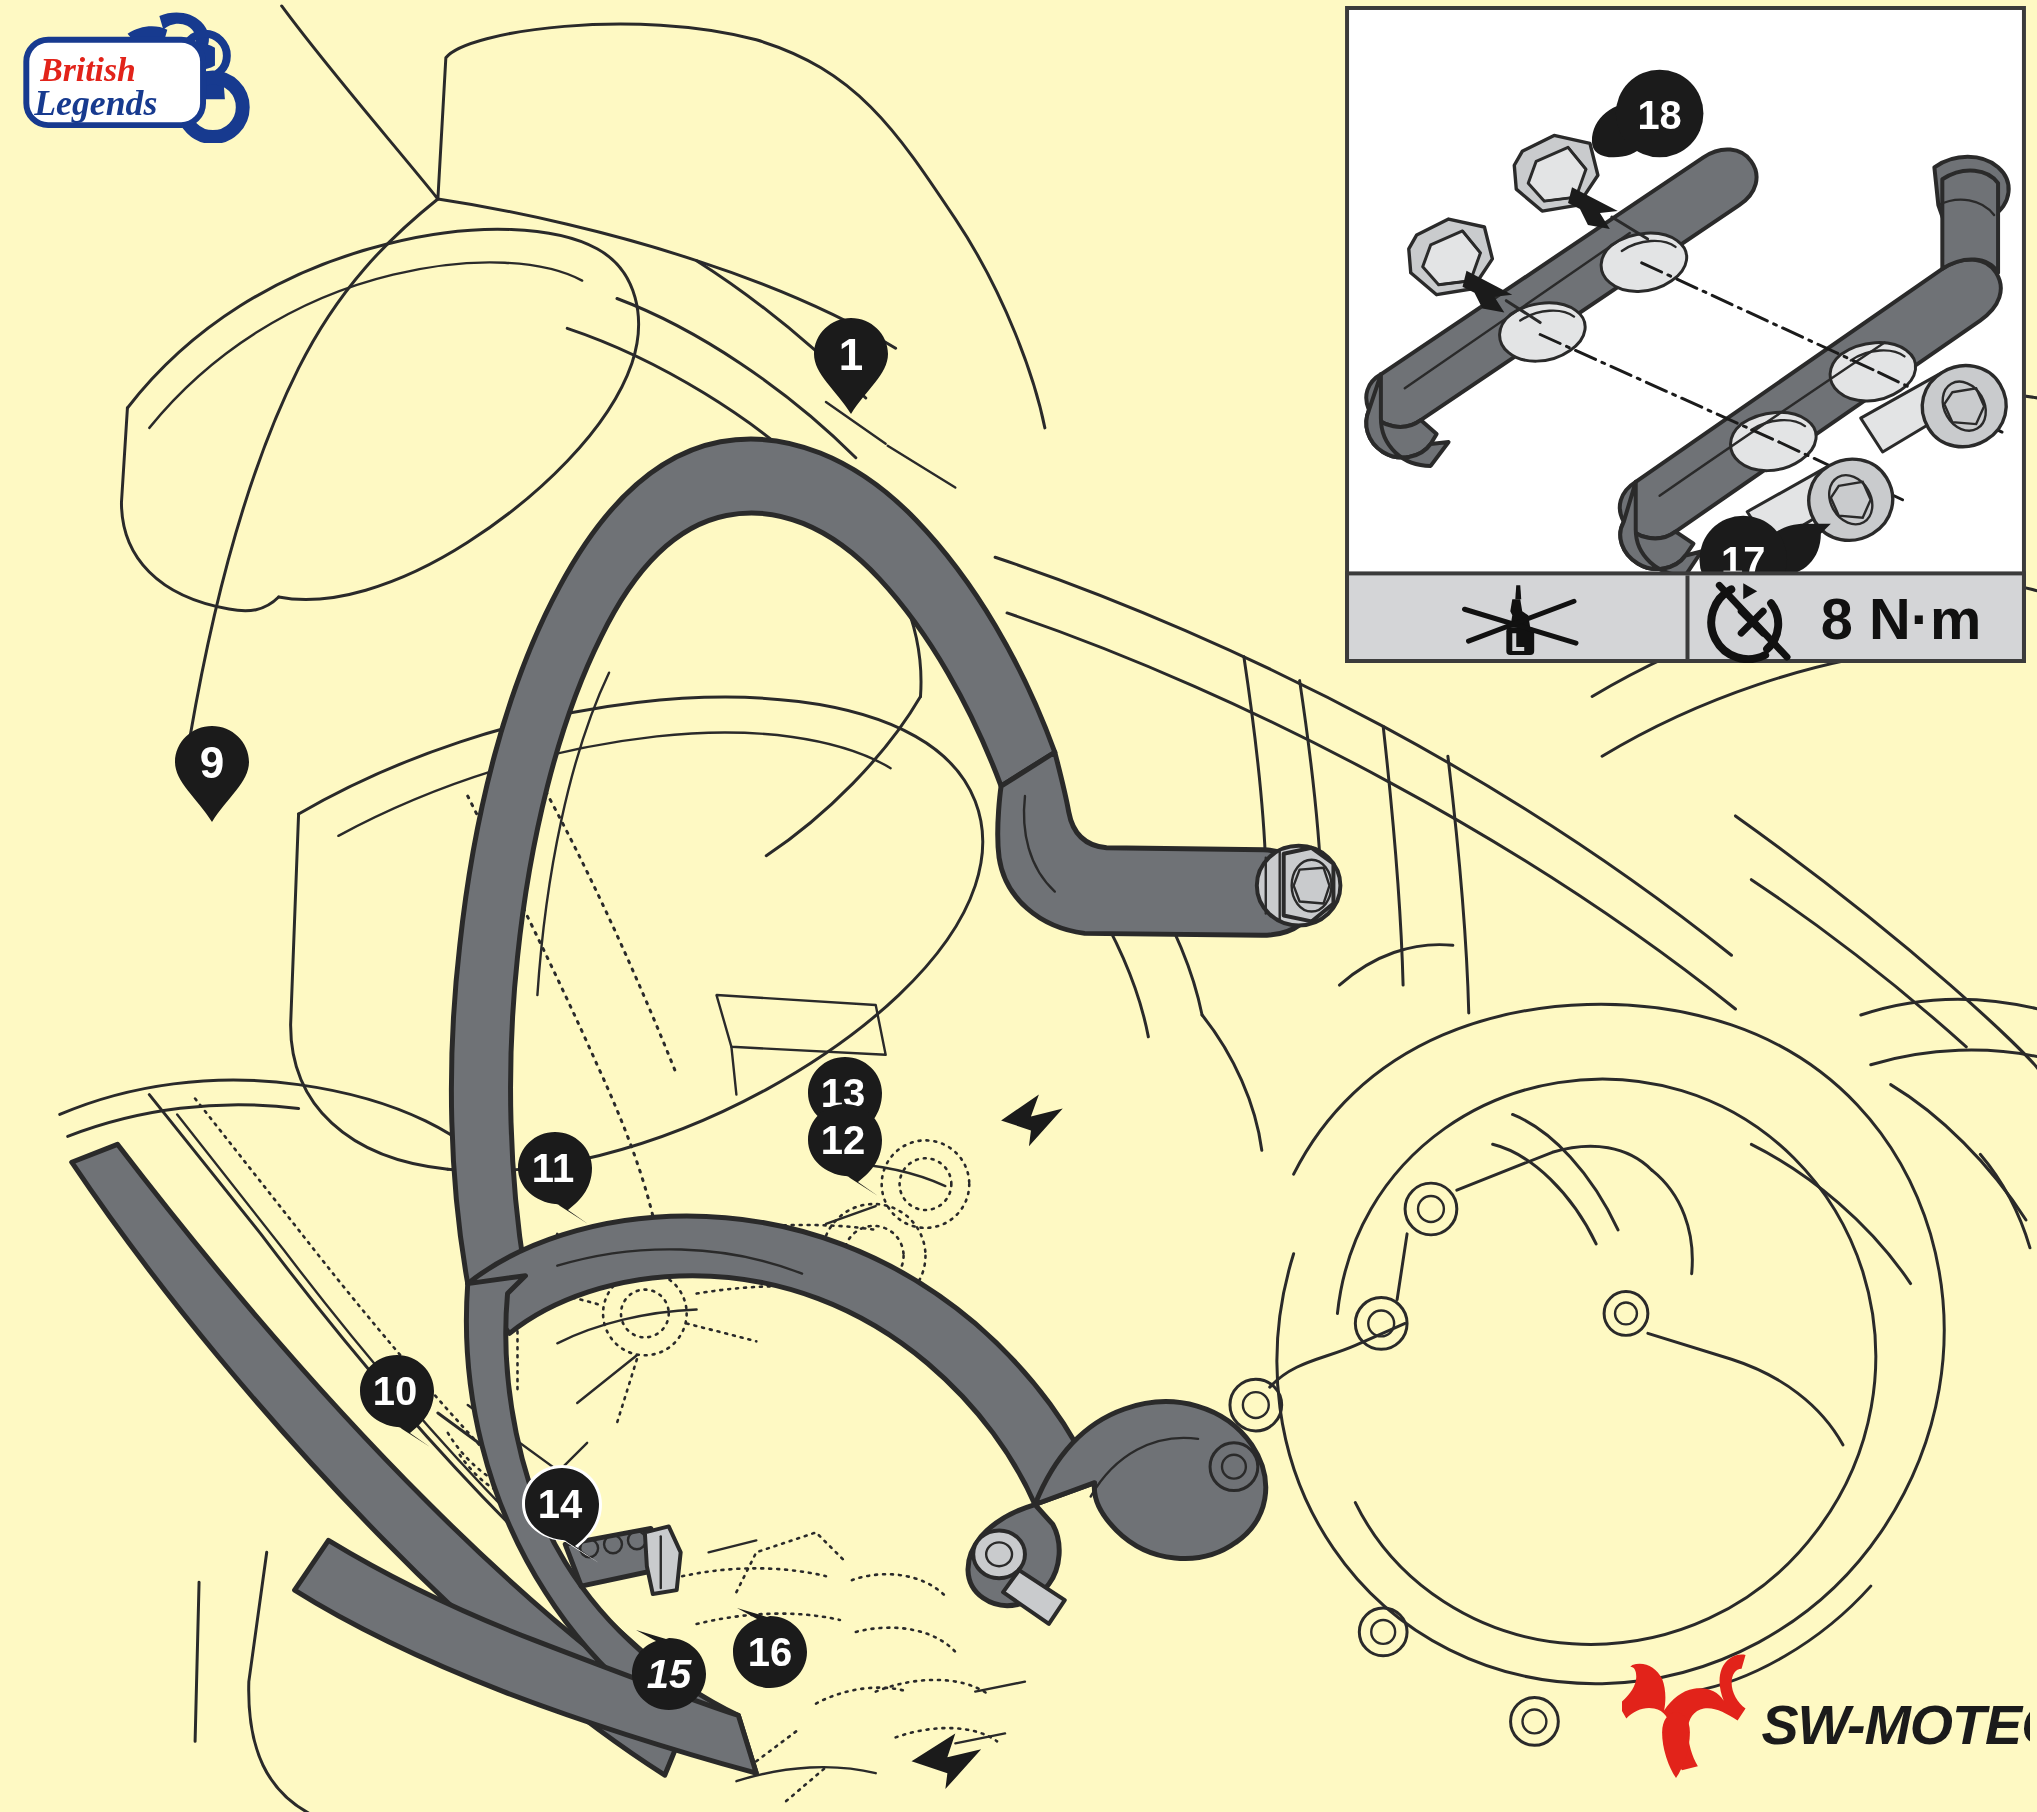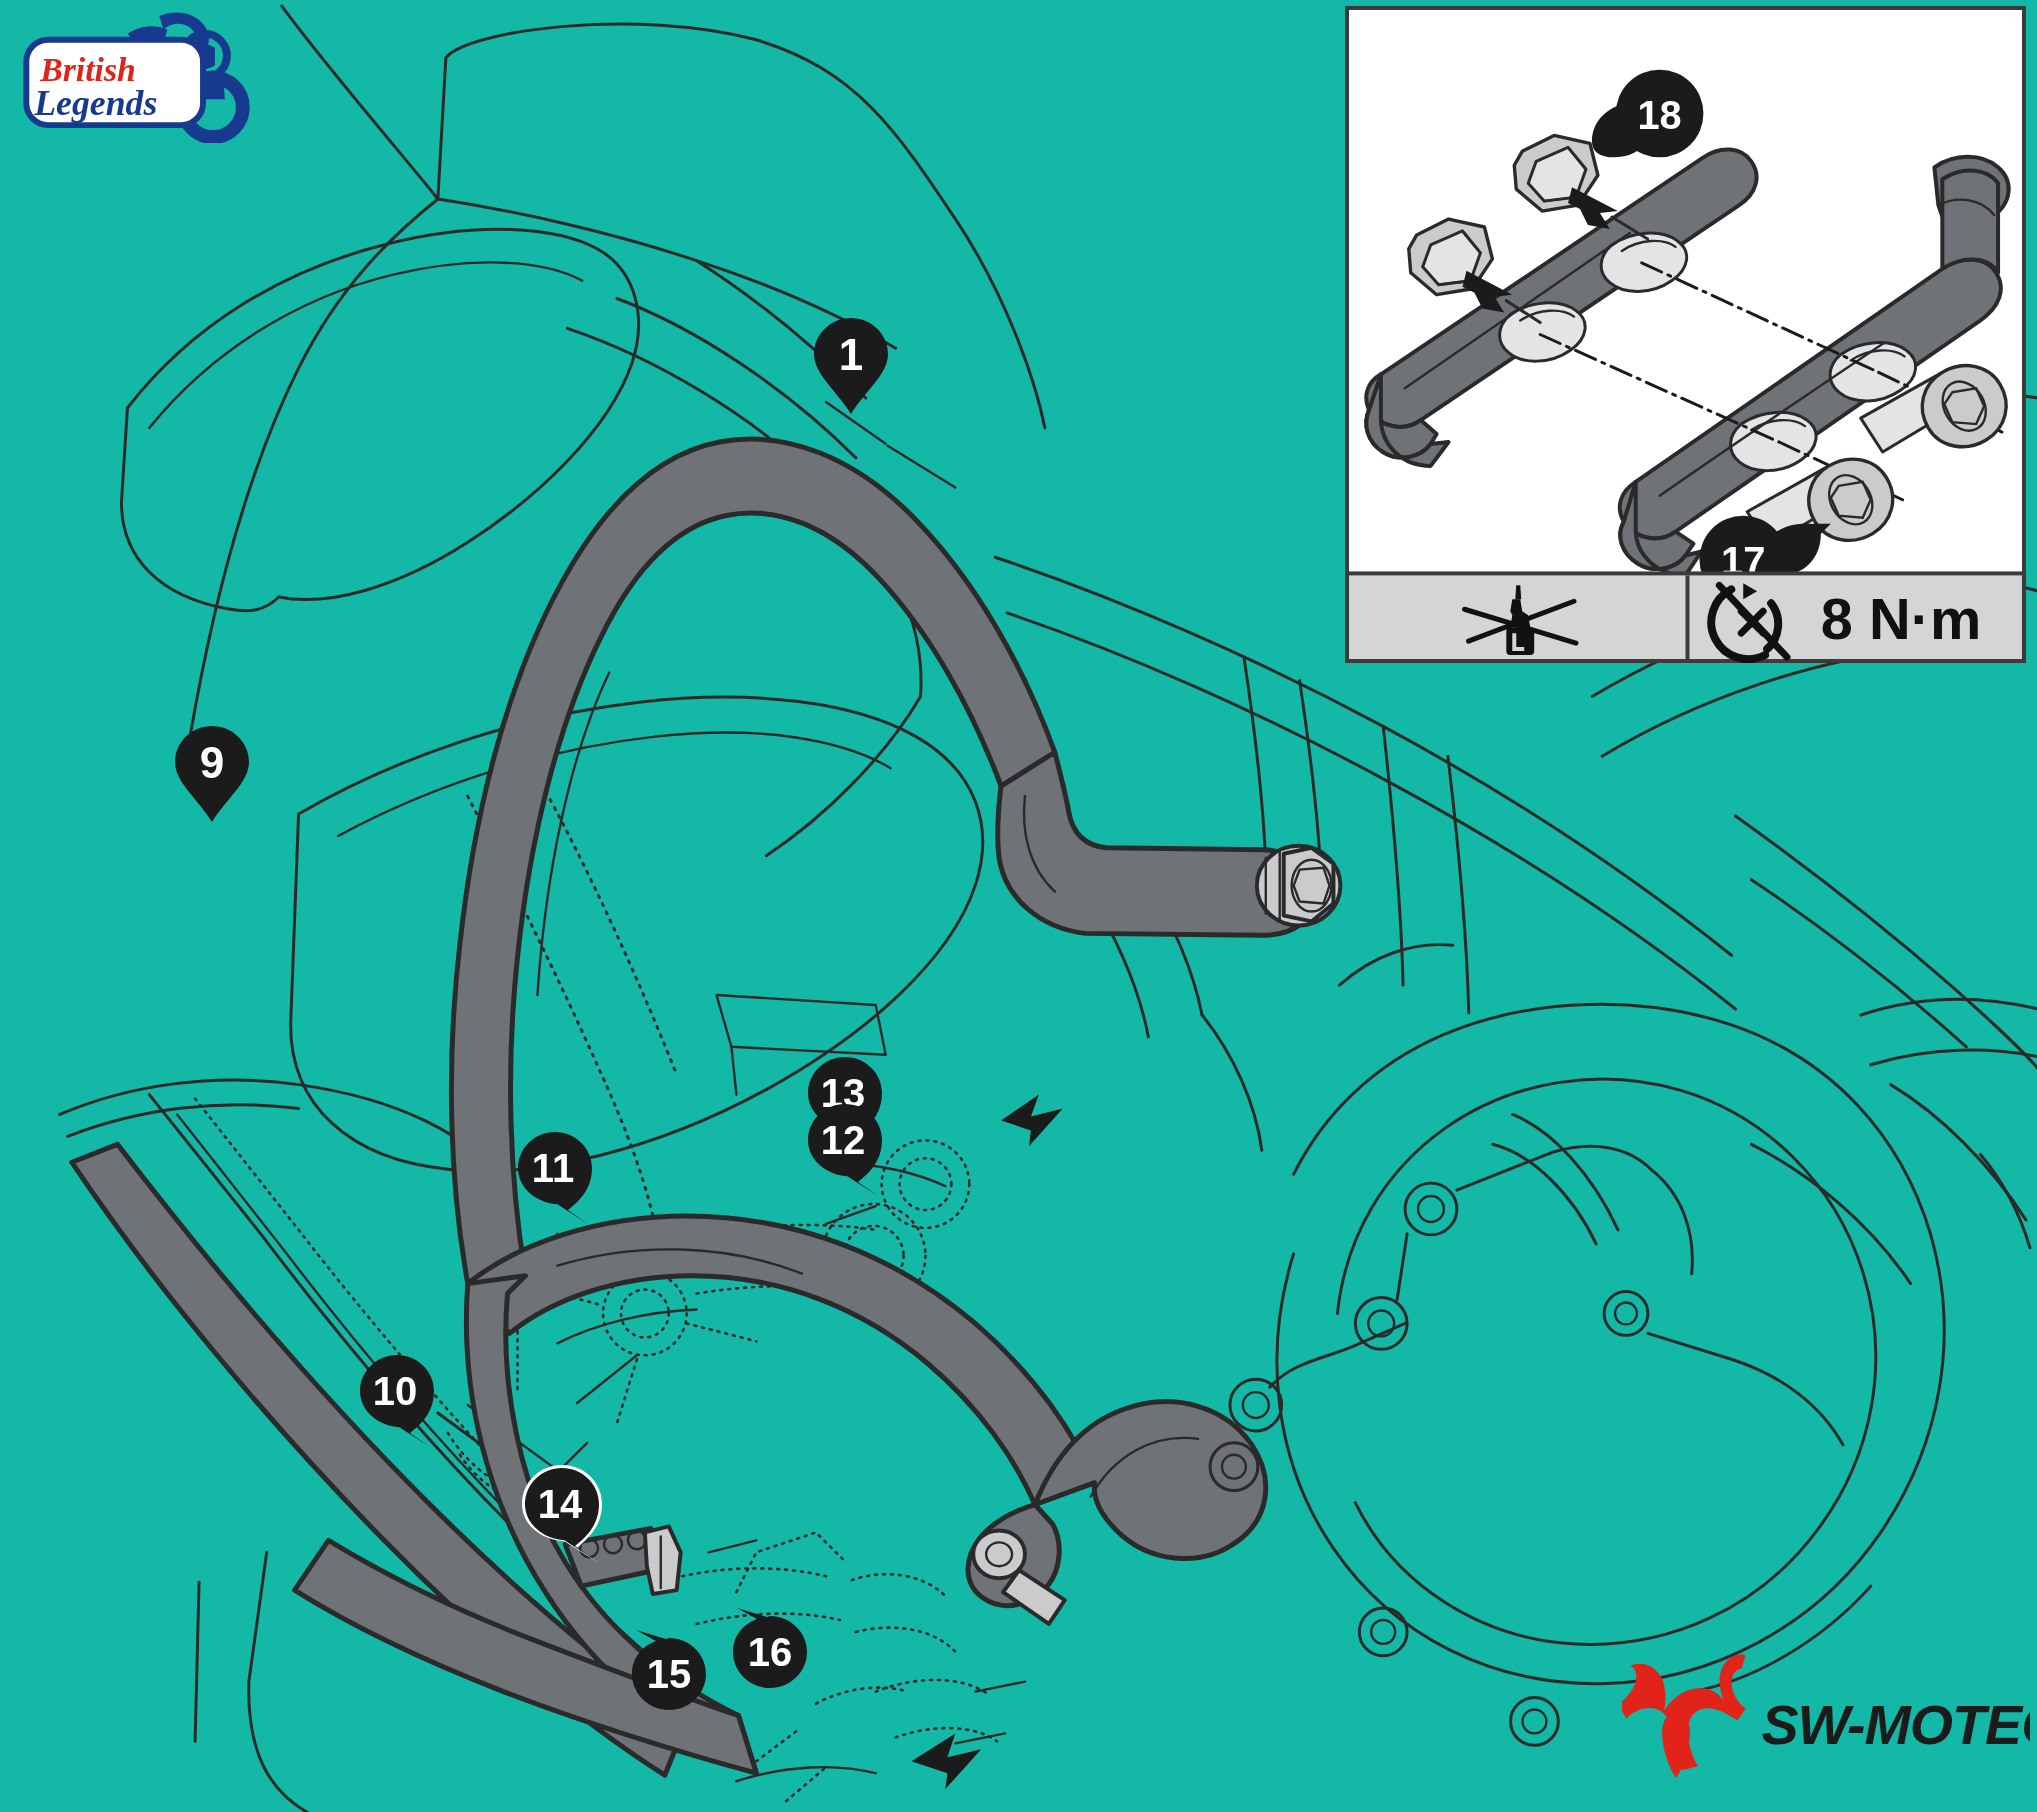--- a/index.html
+++ b/index.html
@@ -8,21 +8,21 @@
     padding: 0;
     background: #ffffff;
   }
   body {
     font-family: "Liberation Sans", sans-serif;
   }
   #page {
     position: relative;
     width: 2038px;
     height: 1813px;
-    background: #14b8a6;
+    background: #fef9c3;
     overflow: hidden;
   }
   .layer {
     position: absolute;
     top: 0; left: 0;
     width: 2038px;
     height: 1813px;
   }
 
   
@@ -599,21 +599,21 @@
   <div class="callout" style="left:525px; top:1468px;">
     <svg viewBox="0 0 74 96" xmlns="http://www.w3.org/2000/svg">
       <path d="M37 -3 C 59 -3 77 14 77 36 C 77 59 62 71 52 80 L 74 95 L 42 75
                C 40 73 38 73 37 73 C 16 71 -3 57 -3 36 C -3 14 15 -3 37 -3 Z" fill="#ffffff"></path>
       <path d="M37 0 C 57 0 74 16 74 36 C 74 58 60 70 50 78 L 70 92 L 42 74
                C 40 72 38 72 37 72 C 18 70 0 56 0 36 C 0 16 17 0 37 0 Z" fill="#1b1b1b"></path>
       <text class="callout-num two-digit" x="35" y="50">14</text>
     </svg>
   </div>
 
-  <div class="callout" style="left:632px; top:1630px;">
+  <div class="callout" style="left:632px; top:1630px;font-style:italic;">
     <svg viewBox="0 0 74 96" xmlns="http://www.w3.org/2000/svg">
       <path d="M37 8 C 57 8 74 24 74 44 C 74 64 57 80 37 80 C 17 80 0 64 0 44
                C 0 28 10 16 24 11 L 4 0 L 34 9 Z" fill="#1b1b1b"></path>
       <text class="callout-num two-digit" x="37" y="58">15</text>
     </svg>
   </div>
 
   <div class="callout" style="left:733px; top:1608px;">
     <svg viewBox="0 0 74 96" xmlns="http://www.w3.org/2000/svg">
       <path d="M37 8 C 57 8 74 24 74 44 C 74 64 57 80 37 80 C 17 80 0 64 0 44

